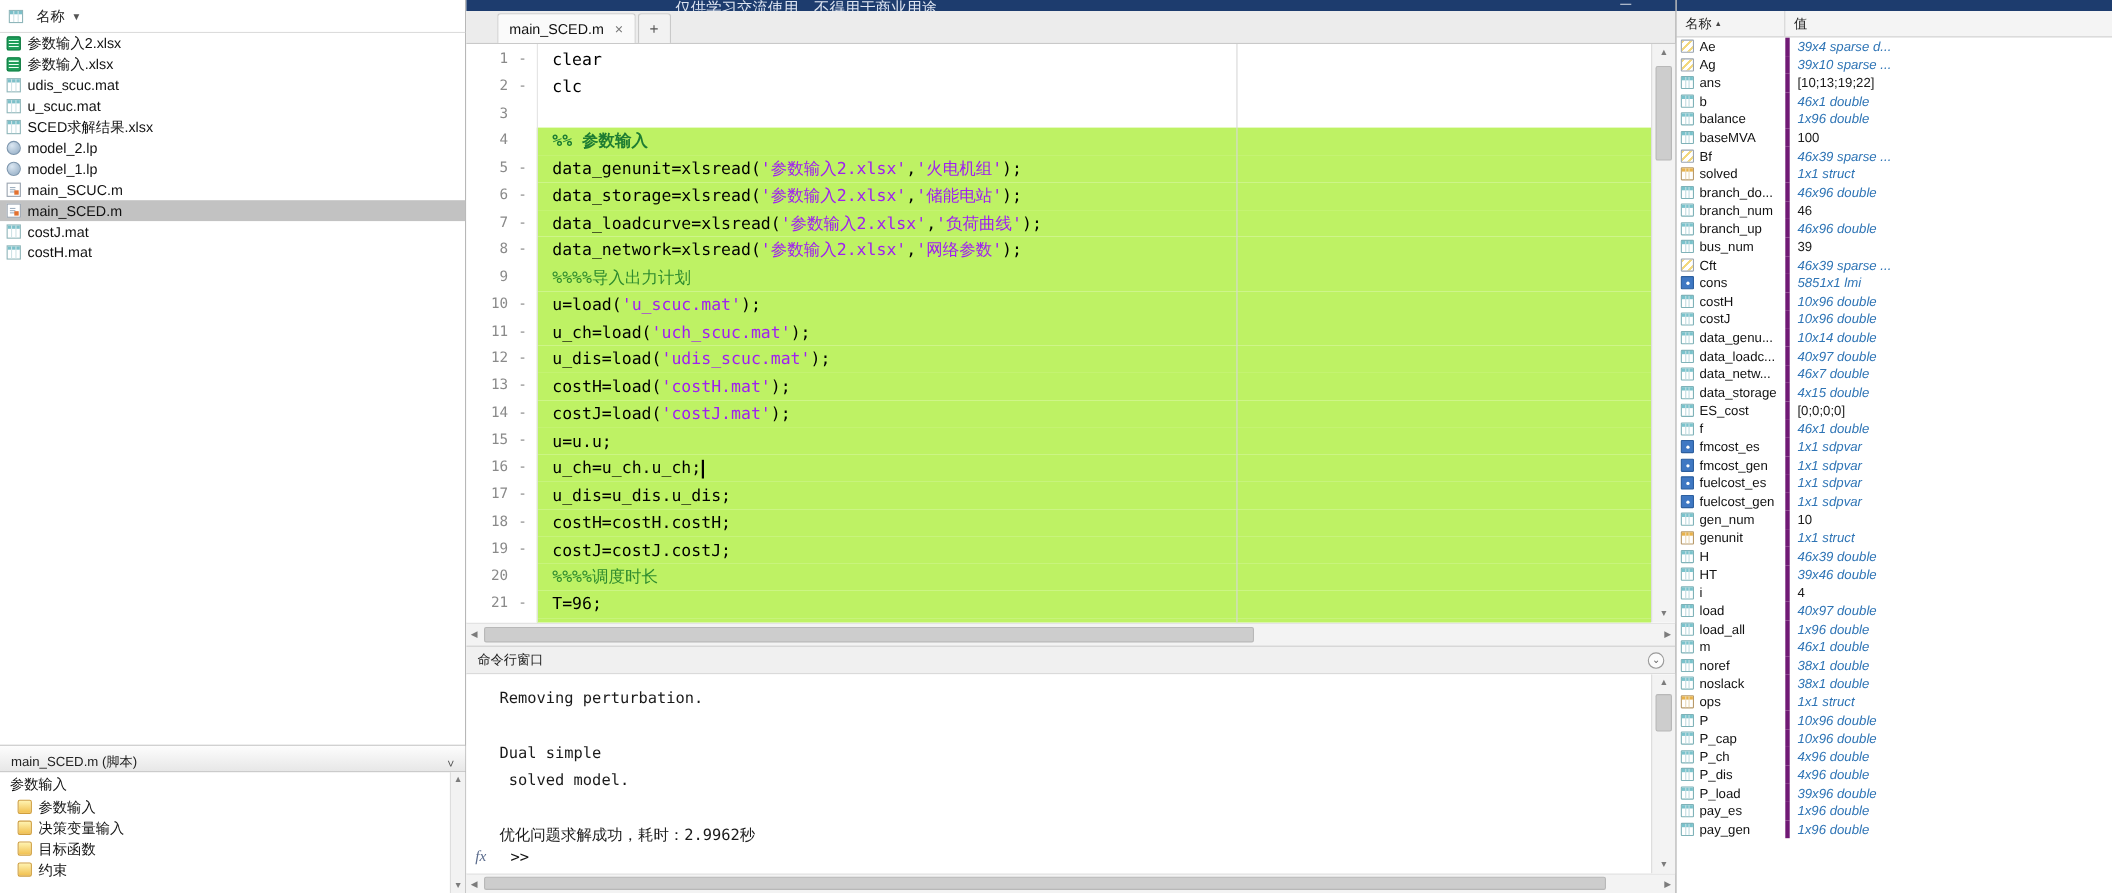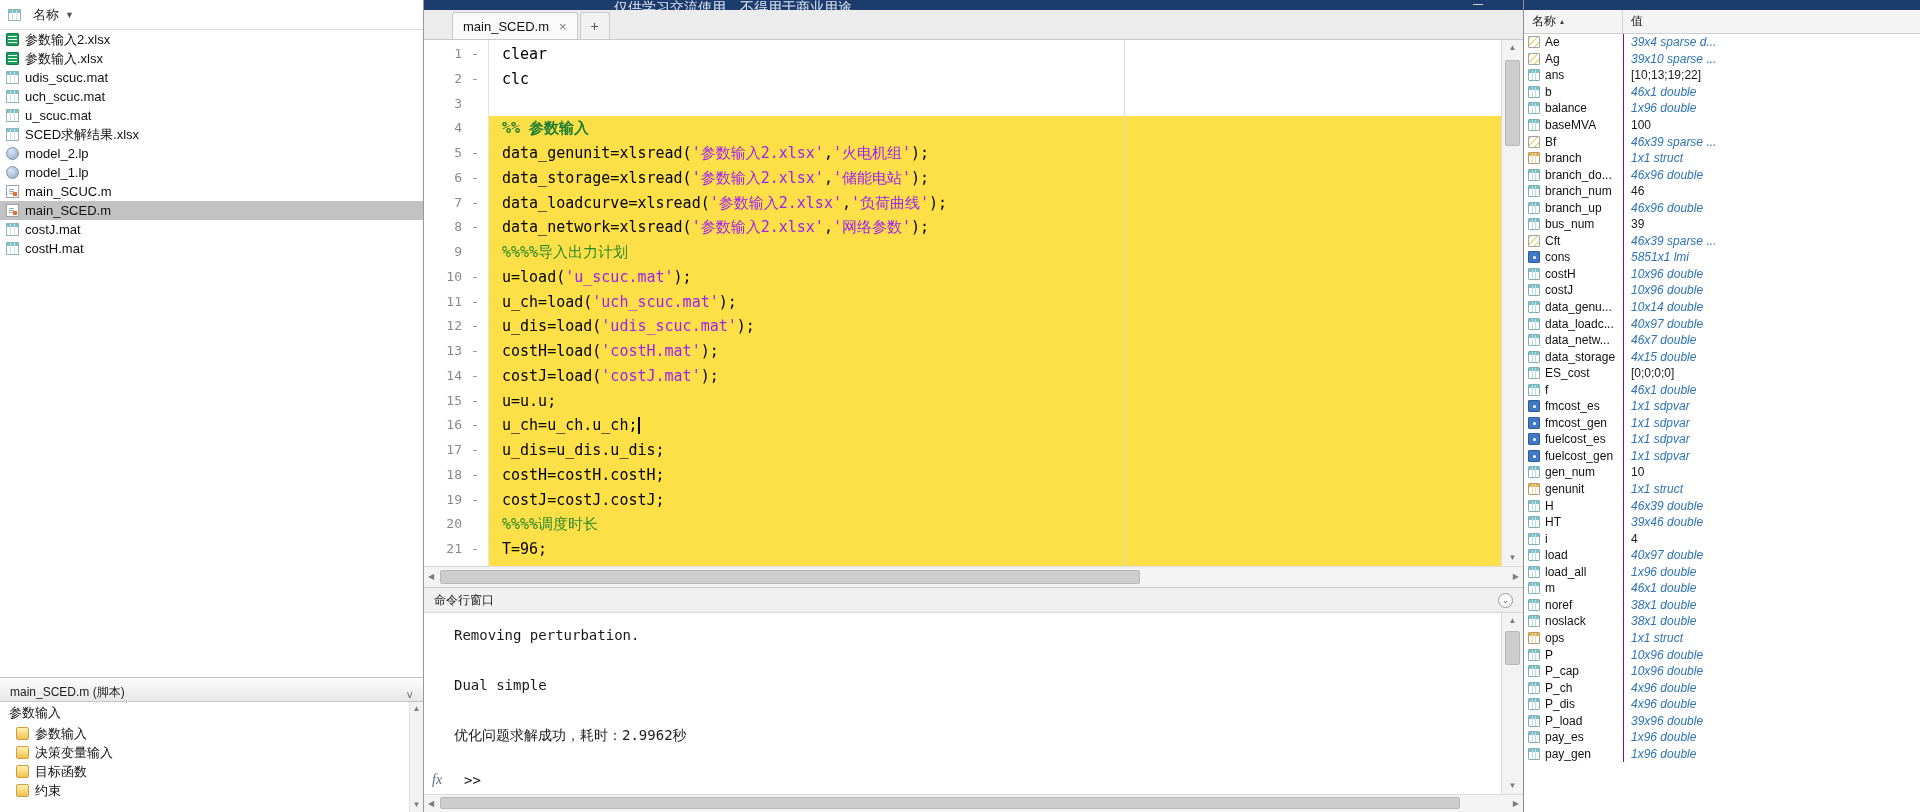--- a/index.html
+++ b/index.html
@@ -50,21 +50,21 @@
   .tab-plus{height:27px;width:30px;margin-left:2px;border:1px solid #c9c9c9;border-bottom:none;border-radius:3px 3px 0 0;
     background:#f2f2f2;display:flex;align-items:center;justify-content:center;color:#555;font-size:14px}
 
   .editor{flex:0 0 526px;position:relative;background:#fff;overflow:hidden}
   .lines{position:absolute;left:0;top:0;right:22px;bottom:0;padding-top:2px;overflow:hidden}
   .eline{display:flex;height:24.75px;line-height:24.75px;white-space:pre;
     font-family:"DejaVu Sans Mono","Liberation Mono",monospace;font-size:15px}
   .lnum{width:38px;text-align:right;color:#8a8a8a;font-size:13px}
   .ldash{width:26px;text-align:center;color:#8a8a8a;font-size:13px}
   .lcode{flex:1;padding-left:14px;color:#000}
-  .eline.sec .lcode{background:#fde047}
+  .eline.sec .lcode{background:#bef264}
   .tk-k{color:#000}
   .tk-s{color:#a020f0}
   .tk-c{color:#2e8b2e}
   .tk-h{color:#1e7d32;font-weight:bold}
   .tcursor{display:inline-block;width:1.5px;height:17px;background:#000;vertical-align:middle;margin-left:1px}
   .gutter-sep{position:absolute;left:64px;top:0;bottom:0;width:1px;background:#e3e3e3}
   .guide{position:absolute;left:700px;top:0;bottom:0;width:1px;background:#d8d8d8;pointer-events:none}
 
   .vscroll{position:absolute;top:0;right:0;bottom:0;width:22px;background:#f3f3f3;border-left:1px solid #dcdcdc;
     display:flex;flex-direction:column;justify-content:space-between;align-items:center;padding:3px 0}
@@ -102,21 +102,21 @@
   .wi-grid{background:#fff;border:1px solid #7fb2b8}
   .wi-grid::before{content:"";position:absolute;left:0;right:0;top:0;height:3px;background:#79c3cc}
   .wi-grid::after{content:"";position:absolute;left:3px;top:0;bottom:0;width:1px;background:#c2dde1;box-shadow:3px 0 0 #c2dde1}
   .wi-sparse{border:1px solid #9aa4b0;background:repeating-linear-gradient(135deg,#f3d87c 0 2px,#fff 2px 5px)}
   .wi-struct{background:#fff;border:1px solid #b89a6a}
   .wi-struct::before{content:"";position:absolute;left:0;right:0;top:0;height:3px;background:#e8b24a}
   .wi-struct::after{content:"";position:absolute;left:3px;top:0;bottom:0;width:1px;background:#ead9b8;box-shadow:3px 0 0 #ead9b8}
   .wi-obj{background:#3f78c3;border:1px solid #2d5f9e}
   .wi-obj::after{content:"";position:absolute;left:4px;top:4px;width:3px;height:3px;background:#fff;border-radius:50%}
   .ws-name{width:78px;overflow:hidden;white-space:nowrap}
-  .ws-val{flex:1;height:100%;display:flex;align-items:center;padding-left:7px;border-left:1px solid #701a75;
+  .ws-val{flex:1;height:100%;display:flex;align-items:center;padding-left:7px;border-left:4px solid #701a75;
     color:#2e74b5;font-style:italic;white-space:nowrap;overflow:hidden}
   .ws-val.lit{color:#1a1a1a;font-style:normal}
 </style>
 </head>
 <body>
 
 <div class="app">
 
   <aside class="left-panel">
     <div class="lp-header">
@@ -129,24 +129,20 @@
           <span class="fi fi-excel"></span>
           <span class="fname">参数输入2.xlsx</span>
         </div>
         <div class="file-row">
           <span class="fi fi-excel"></span>
           <span class="fname">参数输入.xlsx</span>
         </div>
         <div class="file-row">
           <span class="fi fi-table"></span>
           <span class="fname">udis_scuc.mat</span>
-        </div>
-        <div class="file-row">
-          <span class="fi fi-table"></span>
-          <span class="fname">uch_scuc.mat</span>
         </div>
         <div class="file-row">
           <span class="fi fi-table"></span>
           <span class="fname">u_scuc.mat</span>
         </div>
         <div class="file-row">
           <span class="fi fi-table"></span>
           <span class="fname">SCED求解结果.xlsx</span>
         </div>
         <div class="file-row">
@@ -264,20 +260,21 @@
     <div class="cmd-header">
       <span>命令行窗口</span>
       <span class="cmd-gear">⌄</span>
     </div>
 
     <div class="cmd-body">
       <div class="cmd-lines">
           <div class="cline">Removing perturbation.</div>
           <div class="cline">&nbsp;</div>
           <div class="cline">Dual simple</div>
+          <div class="cline"> solved model.</div>
           <div class="cline">&nbsp;</div>
           <div class="cline">优化问题求解成功，耗时：2.9962秒</div>
         </div>
       <div class="prompt-row">
         <span class="fx">fx</span>
         <span class="chevs">&gt;&gt;</span>
       </div>
       <div class="vscroll cmd-vs">
         <span class="sarr">▲</span>
         <span class="vthumb" style="top:18px;height:34px"></span>
@@ -334,21 +331,21 @@
           <span class="ws-name">baseMVA</span>
           <span class="ws-val lit">100</span>
         </div>
         <div class="ws-row">
           <span class="wi wi-sparse"></span>
           <span class="ws-name">Bf</span>
           <span class="ws-val">46x39 sparse ...</span>
         </div>
         <div class="ws-row">
           <span class="wi wi-struct"></span>
-          <span class="ws-name">branch</span>
+          <span class="ws-name">solved</span>
           <span class="ws-val">1x1 struct</span>
         </div>
         <div class="ws-row">
           <span class="wi wi-grid"></span>
           <span class="ws-name">branch_do...</span>
           <span class="ws-val">46x96 double</span>
         </div>
         <div class="ws-row">
           <span class="wi wi-grid"></span>
           <span class="ws-name">branch_num</span>

